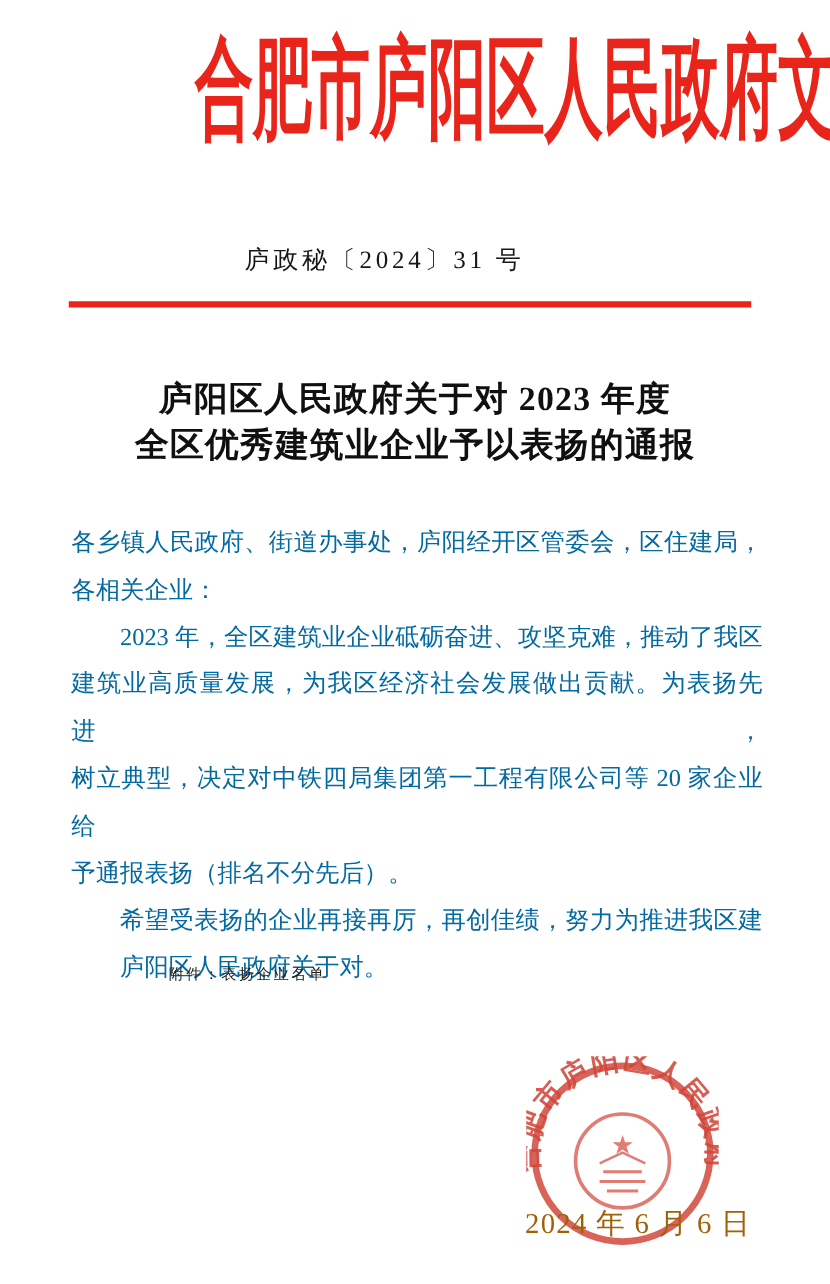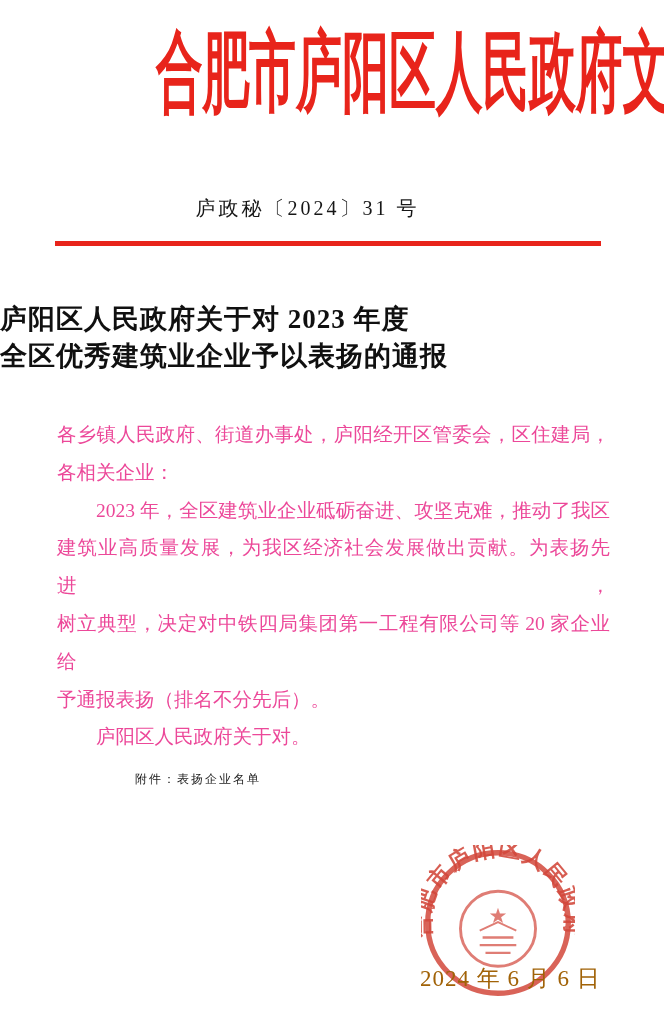--- a/index.html
+++ b/index.html
@@ -31,29 +31,30 @@
     color:#161616;
   }
   
   .red-rule{
     position:absolute;top:241px;left:55px;width:546px;height:5px;
     background:#e8241b;
   }
   
   .doc-title{
     position:absolute;top:301px;left:0;width:664px;
+    text-align:center;
     font-size:27px;line-height:37px;font-weight:bold;
     letter-spacing:1px;
     color:#101010;
   }
   
   .body-text{
     position:absolute;top:416px;left:57px;width:553px;
     font-size:19.5px;line-height:37.8px;
-    color:#ec4899;
+    color:#0369a1;
   }
   .body-line{text-align:justify;}
   .body-line.fill{text-align-last:justify;}
   .body-line.indent{text-indent:39px;}
   
   .attachment{
     position:absolute;top:764px;left:135px;
     font-size:12px;line-height:30px;
     letter-spacing:2px;
     color:#1c1c1c;
@@ -91,20 +92,21 @@
     <div>全区优秀建筑业企业予以表扬的通报</div>
   </div>
 
   <div class="body-text">
     <div class="body-line fill">各乡镇人民政府、街道办事处，庐阳经开区管委会，区住建局，</div>
     <div class="body-line">各相关企业：</div>
     <div class="body-line indent fill">2023 年，全区建筑业企业砥砺奋进、攻坚克难，推动了我区</div>
     <div class="body-line fill">建筑业高质量发展，为我区经济社会发展做出贡献。为表扬先进，</div>
     <div class="body-line fill">树立典型，决定对中铁四局集团第一工程有限公司等 20 家企业给</div>
     <div class="body-line">予通报表扬（排名不分先后）。</div>
+    <div class="body-line indent fill">希望受表扬的企业再接再厉，再创佳绩，努力为推进我区建</div>
     <div class="body-line indent">庐阳区人民政府关于对。</div>
   </div>
 
   <div class="attachment">附件：表扬企业名单</div>
 
   <svg class="seal" viewBox="0 0 160 160" xmlns="http://www.w3.org/2000/svg">
     <circle cx="80" cy="80" r="73" fill="none" stroke="#ce372a" stroke-width="5.5" opacity="0.85"></circle>
     <path id="sealArc" d="M 16,112 A 71,71 0 1 1 144,112" fill="none"></path>
     <text fill="#ce372a" font-size="23" font-weight="bold" opacity="0.88" letter-spacing="2" font-family="Liberation Serif, DejaVu Serif, serif">
       <textPath href="#sealArc" startOffset="50%" text-anchor="middle">合肥市庐阳区人民政府</textPath>

